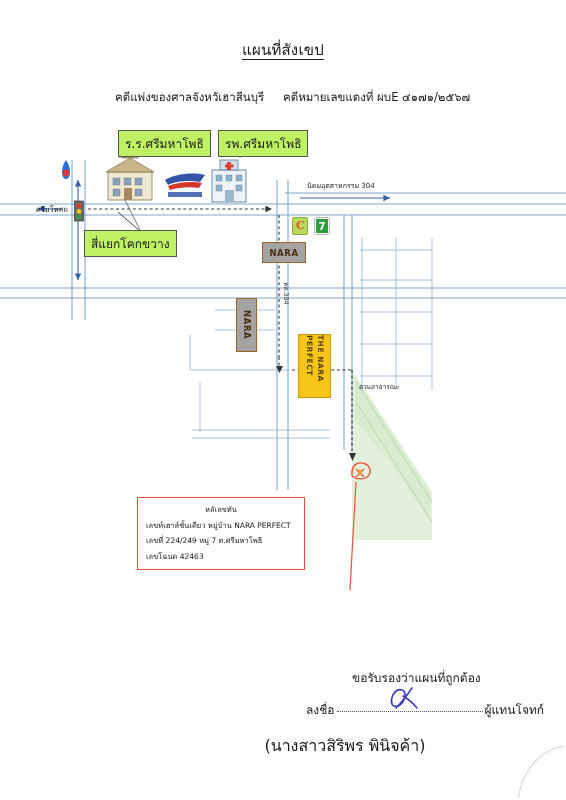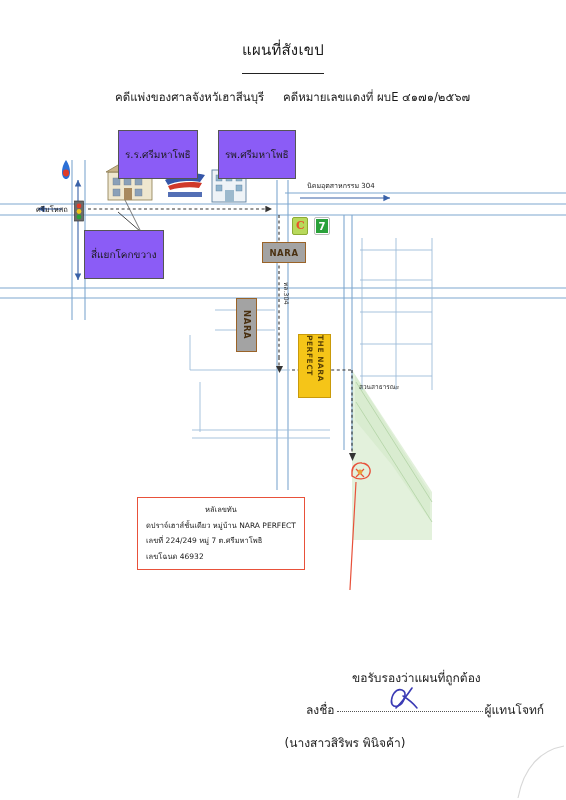--- a/index.html
+++ b/index.html
@@ -9,35 +9,35 @@
     color:#1a1a1a;
   }
   .page{position:absolute;inset:0;background:#ffffff;}
 
   
   .doc-title{
     position:absolute;left:0;top:38px;width:566px;text-align:center;
     font-size:15px;letter-spacing:.2px;
   }
   .doc-title span{
-    border-bottom:1.4px solid #222;padding-bottom:14px;
+    border-bottom:1.4px solid #222;padding-bottom:0;
   }
   .case-line{position:absolute;top:88px;left:0;width:566px;font-size:11.5px;}
   .case-left{position:absolute;left:115px;top:0;white-space:nowrap;}
   .case-right{position:absolute;left:283px;top:0;white-space:nowrap;}
 
   
   .map{position:absolute;left:0;top:120px;width:566px;height:470px;}
   .map svg{position:absolute;left:0;top:0;}
 
   
   .lbl{position:absolute;font-size:7.5px;white-space:nowrap;color:#1a1a1a;}
   .boxlbl{
-    position:absolute;border:1px solid #555;background:#8b5cf6;
-    font-size:10px;padding:16px 6px;white-space:nowrap;text-align:center;
+    position:absolute;border:1px solid #555;background:#bef264;
+    font-size:12px;padding:3px 6px;white-space:nowrap;text-align:center;
   }
   .sign-orange{
     position:absolute;background:#a3a3a3;border:1px solid #9a6328;
     color:#4a3010;font-size:8.5px;font-weight:bold;letter-spacing:.6px;
     display:flex;align-items:center;justify-content:center;
   }
   .sign-orange.vert{writing-mode:vertical-rl;}
   .sign-yellow{
     position:absolute;background:#f5c518;border:1px solid #c99a0a;
     color:#5a4205;font-size:7.5px;font-weight:bold;letter-spacing:.5px;
@@ -79,21 +79,21 @@
   .cert{position:absolute;left:0;top:668px;width:566px;font-size:12px;}
   .cert-text{position:absolute;left:352px;top:0;white-space:nowrap;}
   .sign-row{position:absolute;left:306px;top:700px;font-size:12px;white-space:nowrap;}
   .sign-dots{
     display:inline-block;width:146px;border-bottom:1.2px dotted #555;
     margin:0 2px;vertical-align:2px;
   }
   .sig-mark{
     position:absolute;left:386px;top:684px;width:40px;height:28px;
   }
-  .name-row{position:absolute;left:0;top:733px;width:566px;text-align:center;font-size:12px;}
+  .name-row{position:absolute;left:0;top:733px;width:566px;text-align:center;font-size:16px;}
   .name-row .inner{position:relative;left:62px;}
   .corner-arc{position:absolute;right:0px;bottom:0px;width:80px;height:60px;}
 </style>
 </head>
 <body>
 
 <div class="page">
 
   <div class="doc-title">
     <span>แผนที่สังเขป</span>
@@ -270,23 +270,23 @@
     <div class="sign-orange" style="left:262px;top:122px;width:42px;height:19px;">NARA</div>
 
     <div class="sign-orange vert" style="left:236px;top:178px;width:19px;height:52px;">NARA</div>
 
     <div class="sign-yellow" style="left:298px;top:214px;width:31px;height:62px;">THE NARA PERFECT</div>
 
   </div>
 
   <div class="redbox">
     <div class="rb-title">หลัเลขทัน</div>
-    <div class="rb-line">ดปราจ์เฮาส์ชั้นเดียว หมู่บ้าน NARA PERFECT</div>
+    <div class="rb-line">เลขท์เฮาส์ชั้นเดียว หมู่บ้าน NARA PERFECT</div>
     <div class="rb-line">เลขที่ 224/249 หมู่ 7 ต.ศรีมหาโพธิ</div>
-    <div class="rb-line">เลขโฉนด  46932</div>
+    <div class="rb-line">เลขโฉนด  42463</div>
   </div>
 
   <div class="cert">
     <div class="cert-text">ขอรับรองว่าแผนที่ถูกต้อง</div>
   </div>
 
   <div class="sign-row">
     <span>ลงชื่อ</span><span class="sign-dots"></span><span>ผู้แทนโจทก์</span>
   </div>
 

